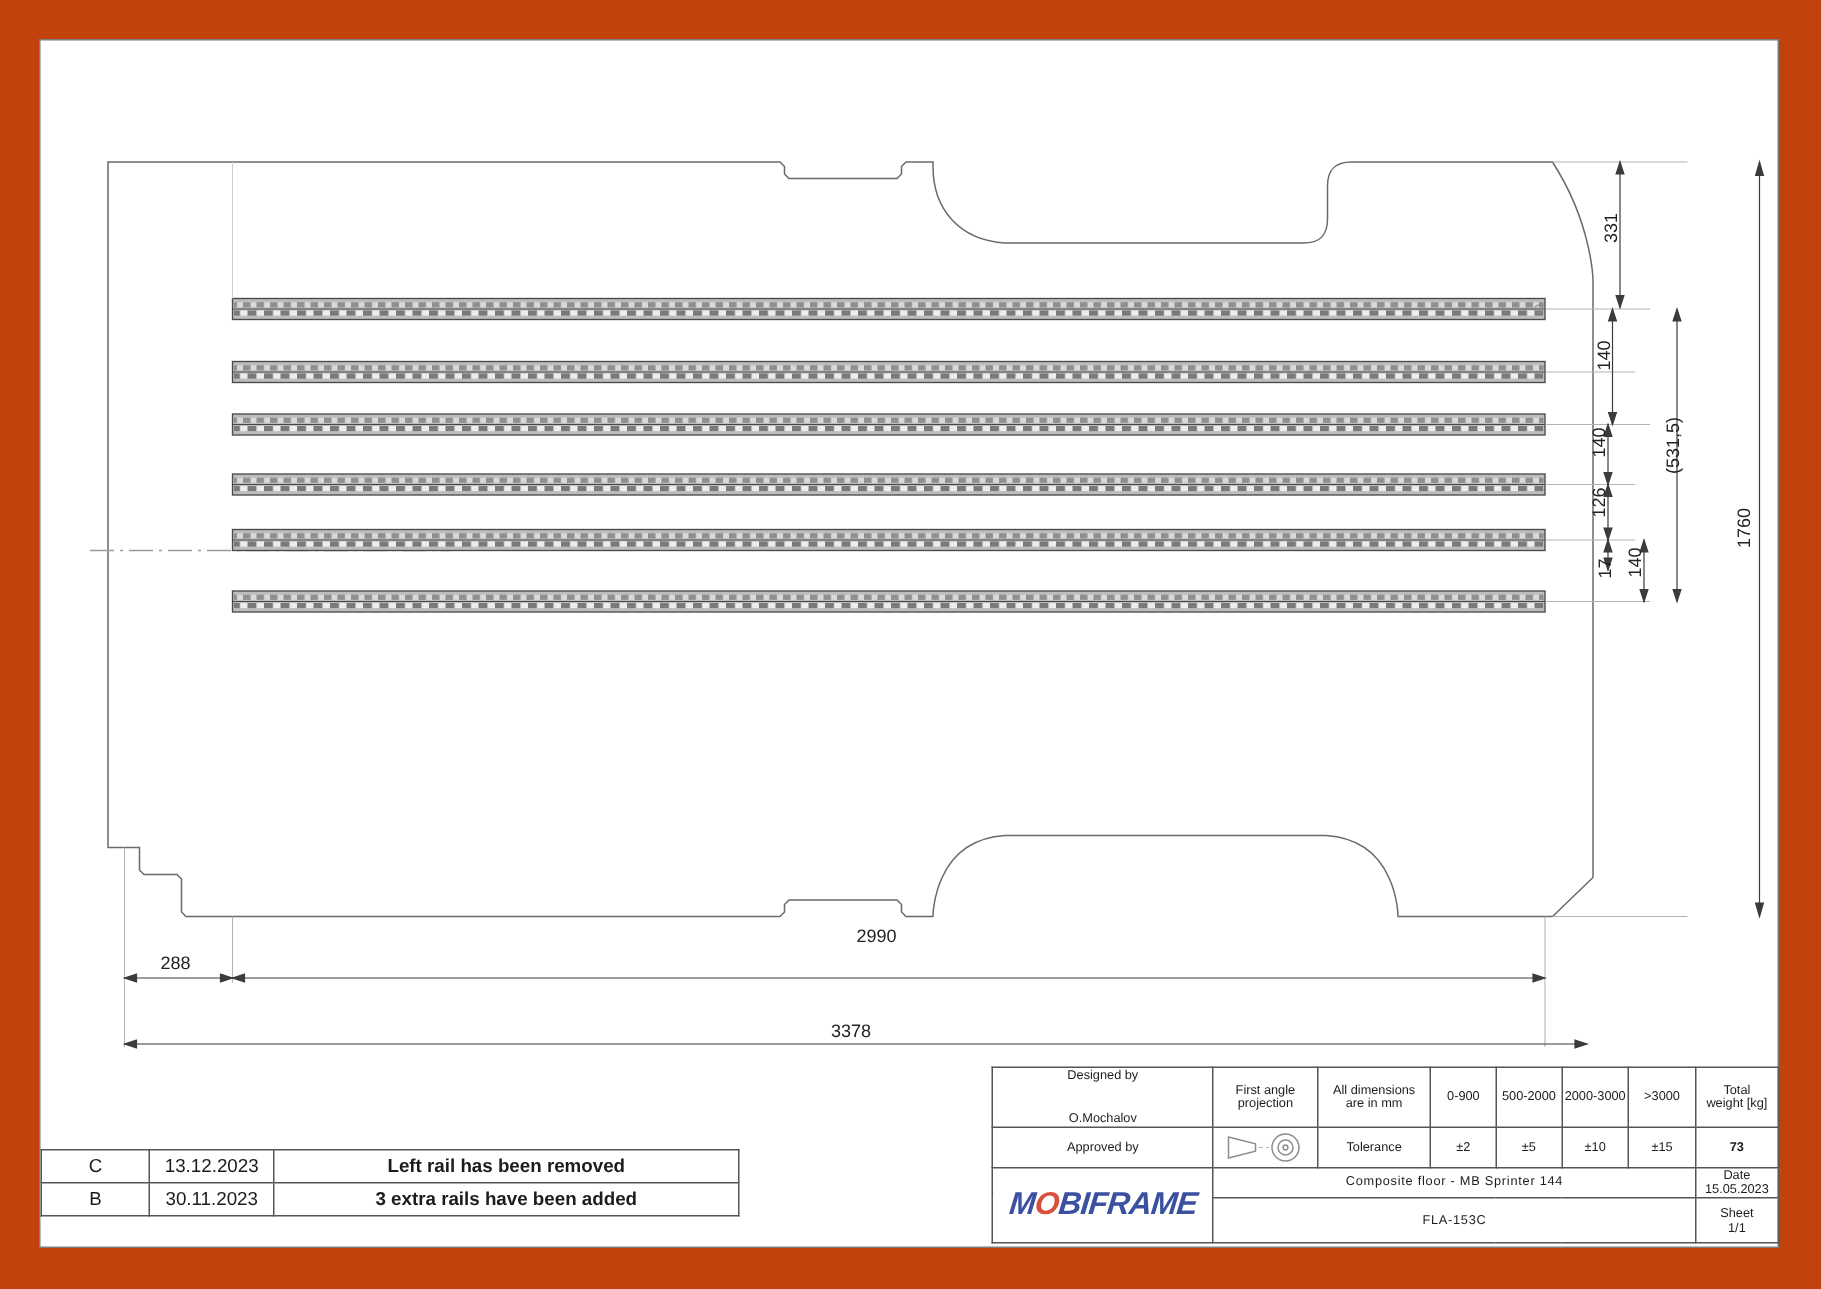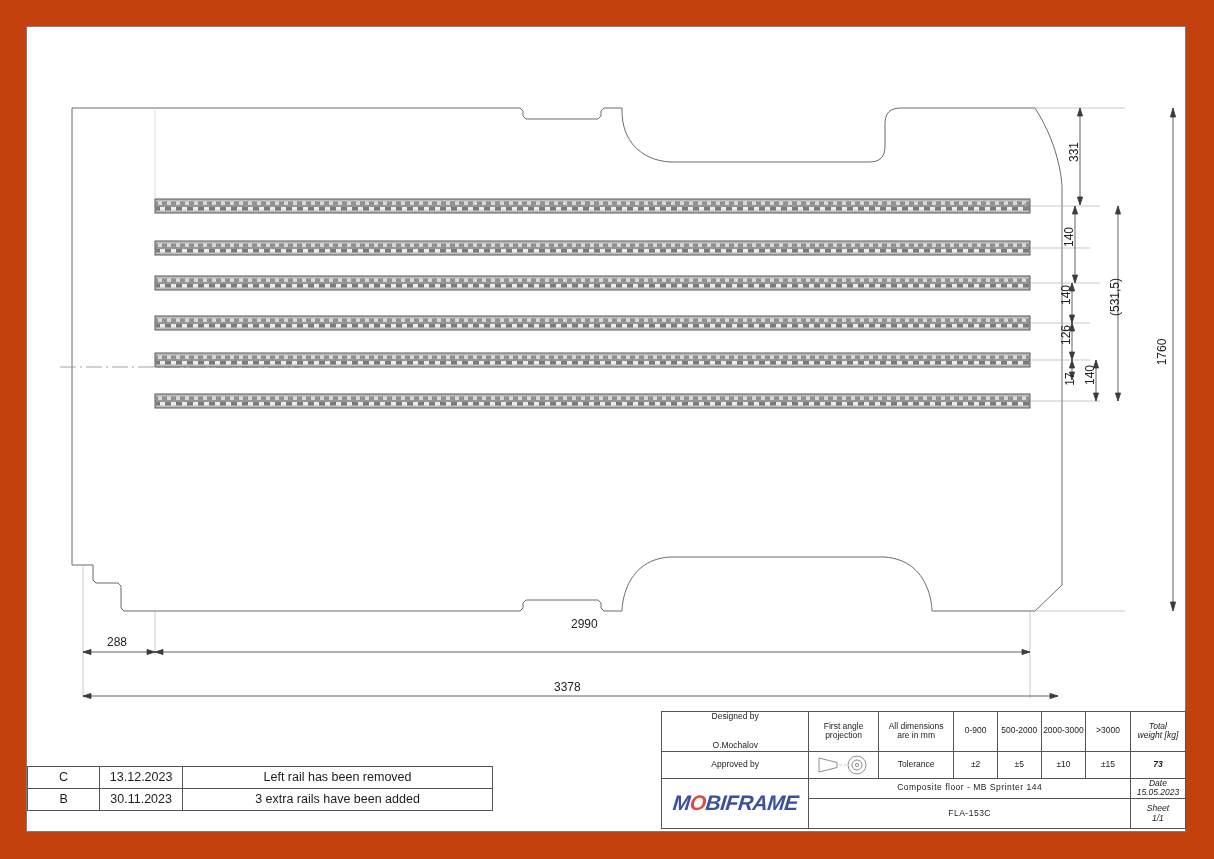--- a/index.html
+++ b/index.html
@@ -43,32 +43,32 @@
     padding:0;
     font-size:11.5px;
     line-height:1.15;
   }
 
   
   #revtable{left:27px;top:766px;width:466px;}
   #revtable td{height:21px;}
   #revtable .c-rev{width:72px;}
   #revtable .c-date{width:82px;margin-top:26px;}
-  #revtable .c-note{width:312px;}
+  #revtable .c-note{width:312px;font-weight:bold;}
   #revtable td.num{font-size:12.5px;}
 
   
   #titleblock{left:661px;top:711px;width:525px;}
   #titleblock td{font-size:8.5px;}
 
   .tb-desig{width:150px;height:24px;}
   .tb-proj{width:70px;}
   .tb-alldim{width:80px;}
   .tb-rng{width:47px;}
-  .tb-tot{width:56px;font-style:italic;}
+  .tb-tot{width:56px;}
 
   .big{font-size:13px;}
   .weightval{font-size:15px;font-weight:bold;}
   .titletext{font-size:16px;letter-spacing:.5px;}
   .drawno{font-size:15px;letter-spacing:.5px;}
 
   .logo{
     font-family:"Liberation Sans", sans-serif;
     font-style:italic;
     font-weight:bold;

